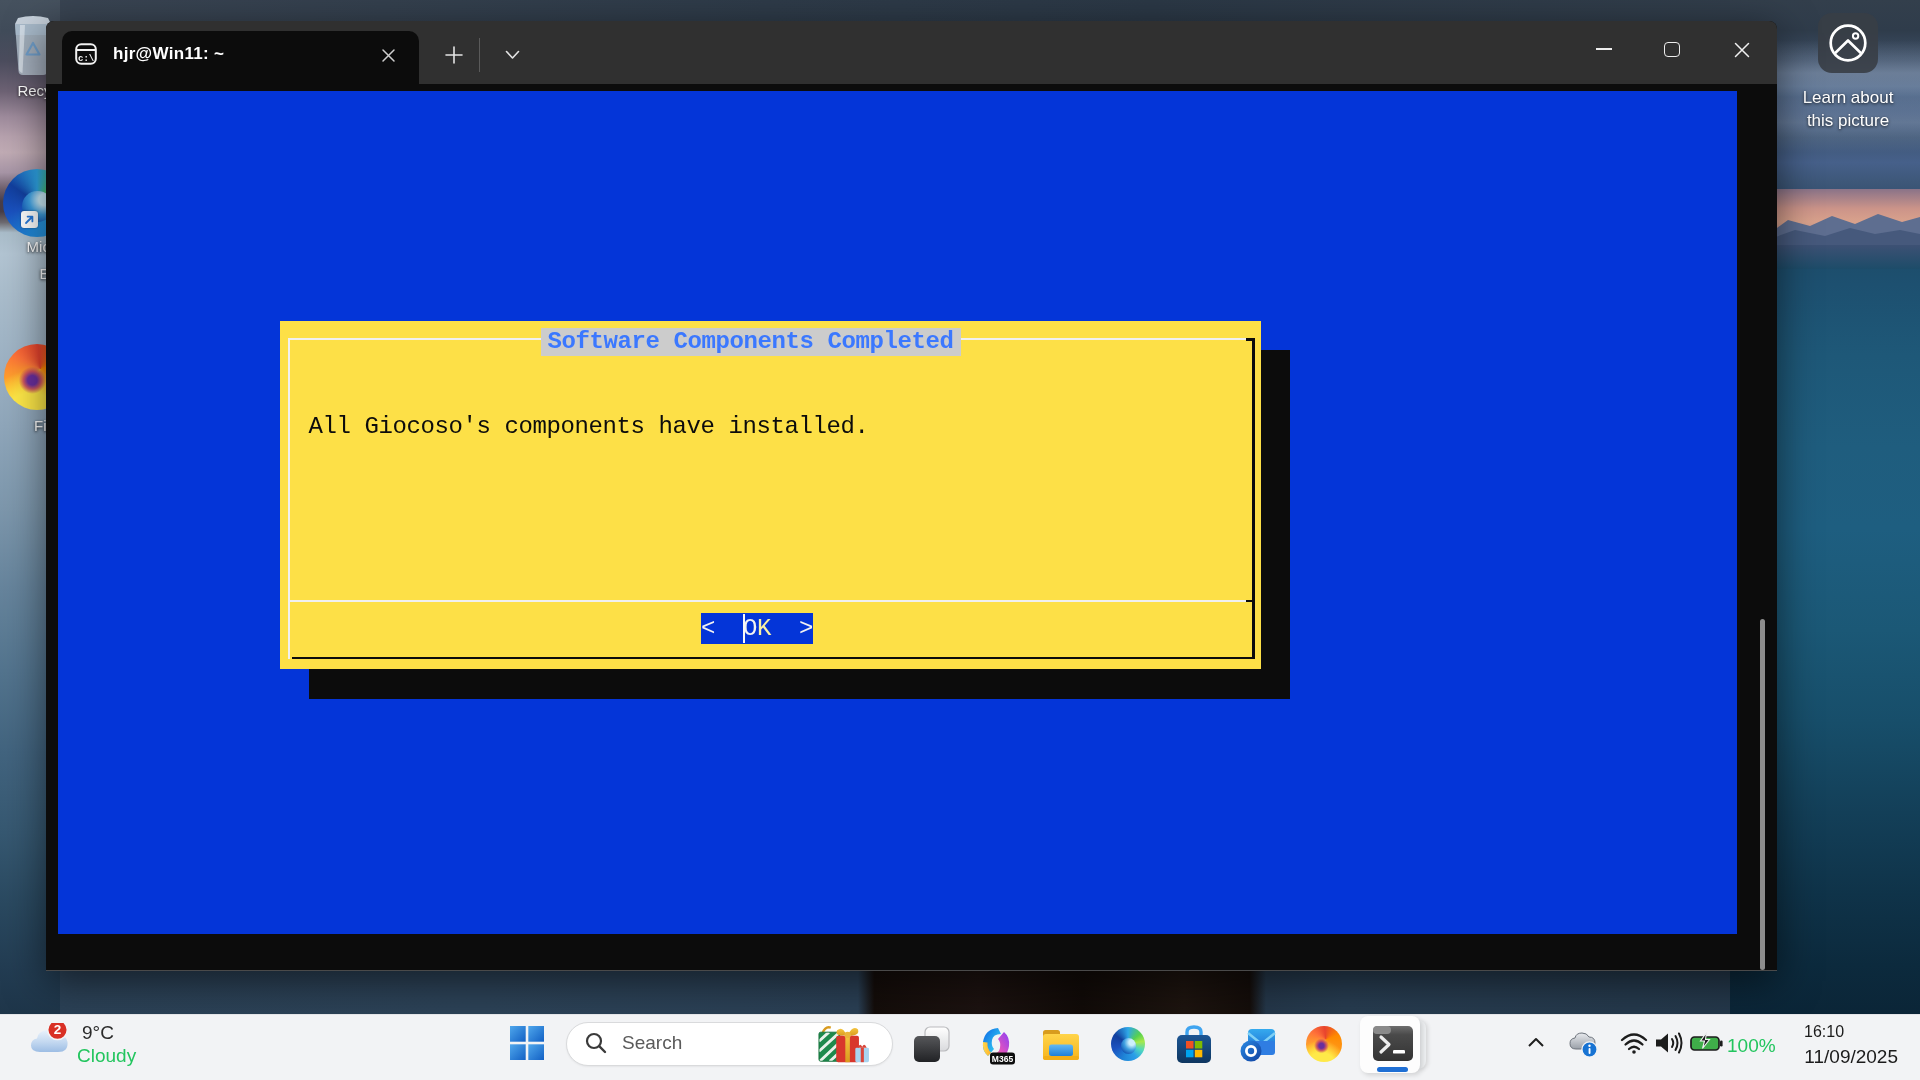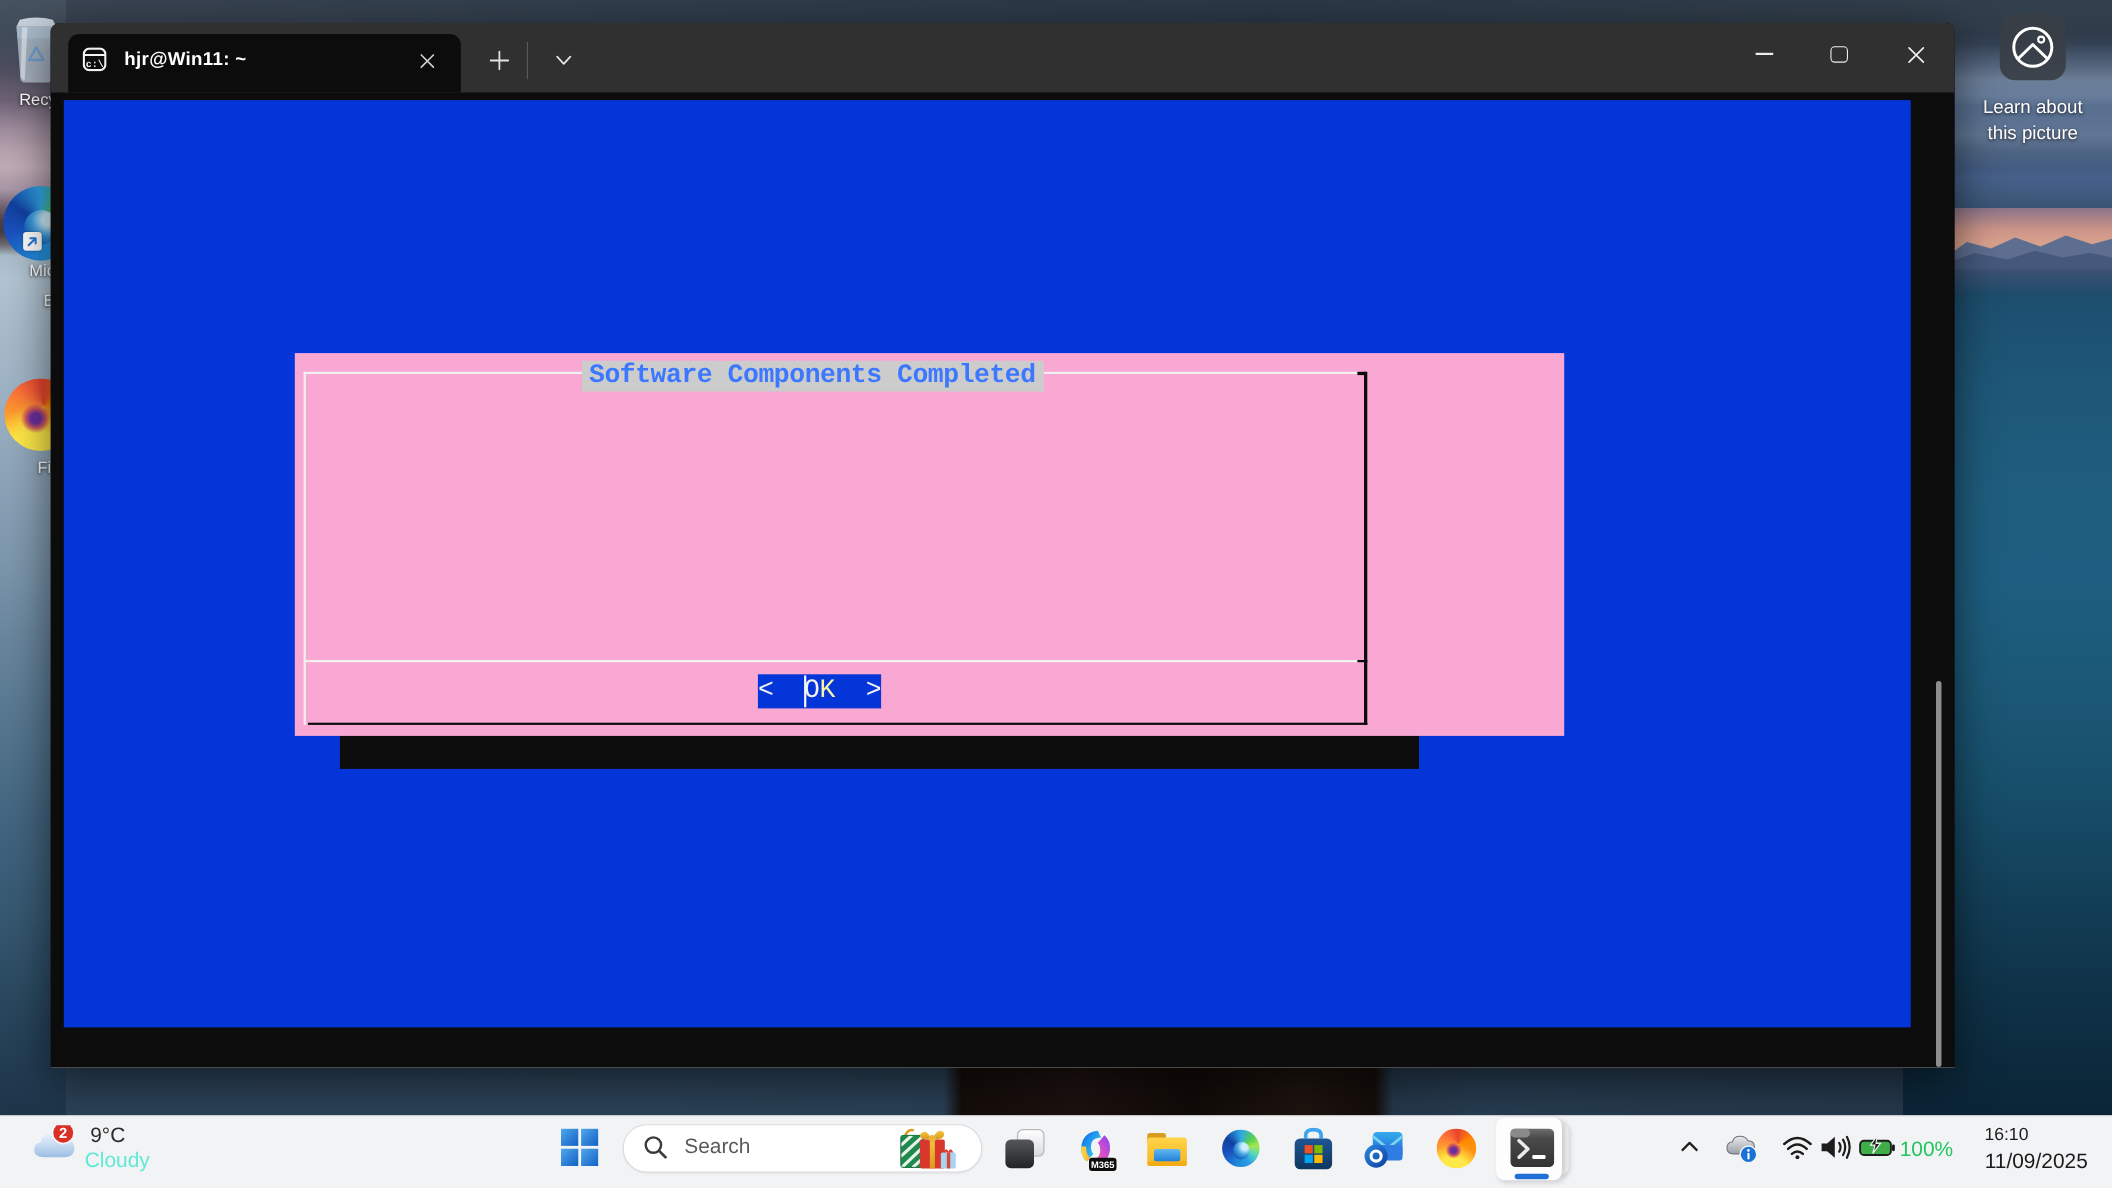--- a/index.html
+++ b/index.html
@@ -55,41 +55,41 @@
   #titlebar { left:0; top:0; width:1731px; height:63px; background:#303030; border-radius:8px 8px 0 0; }
   #tab { left:16px; top:10px; width:357px; height:53px; background:#0c0c0c; border-radius:10px 10px 0 0; }
   #tab-title { left:67px; top:23px; color:#ffffff; font-size:17px; font-weight:bold; letter-spacing:.3px; }
 
   
   #screen { left:12px; top:70px; width:1679px; height:843px; background:#0435d8; }
   #scrollbar { left:1714px; top:598px; width:5px; height:351px; background:#8d8d8d; border-radius:3px; }
 
   
   #dlgshadow { left:309px; top:350px; width:981px; height:349px; background:#0c0c0c; }
-  #dialog { left:268px; top:321px; width:1154px; height:348px; background:#f9a8d4; }
+  #dialog { left:280px; top:321px; width:981px; height:348px; background:#fde047; }
   .mono { font-family:"Liberation Mono",monospace; font-size:24px; letter-spacing:-0.4px; white-space:pre; }
   .dlg-line { position:absolute; }
   #bd-top    { left:8px;  top:17px;  width:958px; height:2px;   background:#f0f0f0; }
   #bd-topblk { left:966px; top:17px; width:8px;  height:3px;    background:#0c0c0c; }
   #bd-left   { left:8px;  top:17px;  width:2px;  height:321px;  background:#f0f0f0; }
   #bd-right  { left:972px; top:17px; width:2.5px; height:321px; background:#0c0c0c; }
   #bd-bot    { left:12px; top:335.5px; width:962.5px; height:2.5px; background:#0c0c0c; }
   #bd-sep    { left:8px;  top:278.5px; width:959px; height:2px; background:#f0f0f0; }
   #bd-sepblk { left:966px; top:278.5px; width:9px; height:2.5px; background:#0c0c0c; }
   #dlg-title { left:260.5px; top:7px; width:420px; height:28px; line-height:28px; text-align:center;
                background:#cccccc; color:#3b78ff; font-weight:bold; }
   .dlg-text  { left:28.5px; color:#0c0c0c; line-height:29px; }
   #dlg-btn   { left:421px; top:292px; width:112px; height:31px; background:#0435d8; }
   #dlg-btn span { position:absolute; top:0; width:14px; height:31px; line-height:31px; text-align:center; color:#f2f2f2; }
   #cursorbar { left:41.5px; top:1px; width:2.2px; height:29px; background:#f8f8f8; position:absolute; }
 
   
   #taskbar { left:0; top:1014px; width:1920px; height:66px; background:#f2f3f5; border-top:1px solid #e4e5e8; }
   #weather-t1 { left:82px; top:1022px; font-size:19px; color:#2b2b2b; }
-  #weather-t2 { left:77px; top:1045px; font-size:19px; color:#5eead4; }
+  #weather-t2 { left:77px; top:1045px; font-size:19px; color:#22c55e; }
   #search-pill { left:566px; top:1022px; width:327px; height:44px; background:#ffffff;
                  border:1px solid #d9dadc; border-radius:22px; box-shadow:0 1px 2px rgba(0,0,0,.06); }
   #search-txt { left:622px; top:1032px; font-size:19px; color:#5a5a5a; }
   #term-card { left:1360px; top:1016px; width:60px; height:57px; background:#fdfdfd; border-radius:8px;
                box-shadow:2px 2px 5px rgba(0,0,0,.14); }
   #term-card2 { left:1418px; top:1020px; width:8px; height:49px; background:#eceef0; border-radius:0 8px 8px 0;
                box-shadow:2px 1px 4px rgba(0,0,0,.12); }
   #term-pill { left:1377px; top:1067px; width:31px; height:5px; border-radius:3px; background:#1f6fd4; }
   #tray-100 { left:1727px; top:1035px; font-size:19px; color:#22c55e; }
   #clock1 { left:1804px; top:1023px; font-size:16px; color:#1b1b1b; }
@@ -191,20 +191,21 @@
   <div class="abs" id="dlgshadow"></div>
   <div class="abs" id="dialog">
     <div class="dlg-line" id="bd-top"></div>
     <div class="dlg-line" id="bd-topblk"></div>
     <div class="dlg-line" id="bd-left"></div>
     <div class="dlg-line" id="bd-right"></div>
     <div class="dlg-line" id="bd-bot"></div>
     <div class="dlg-line" id="bd-sep"></div>
     <div class="dlg-line" id="bd-sepblk"></div>
     <div class="dlg-line mono" id="dlg-title">Software Components Completed</div>
+    <div class="dlg-line mono dlg-text" style="top:91px;">All Giocoso's components have installed.</div>
     <div class="dlg-line mono" id="dlg-btn">
       <span style="left:0;">&lt;</span>
       <span style="left:42px;">O</span>
       <span style="left:56px; color:#f9f1a5;">K</span>
       <span style="left:98px;">&gt;</span>
       <div id="cursorbar"></div>
     </div>
   </div>
 
   <div class="abs" id="taskbar"></div>

